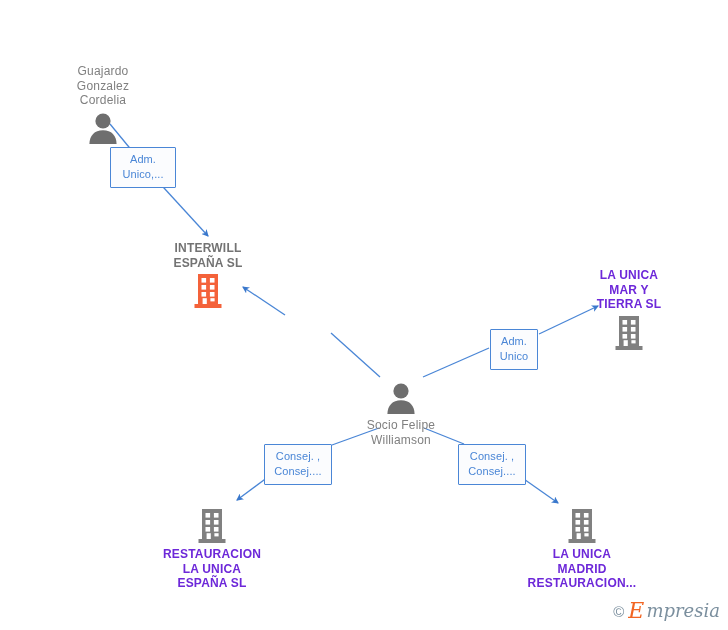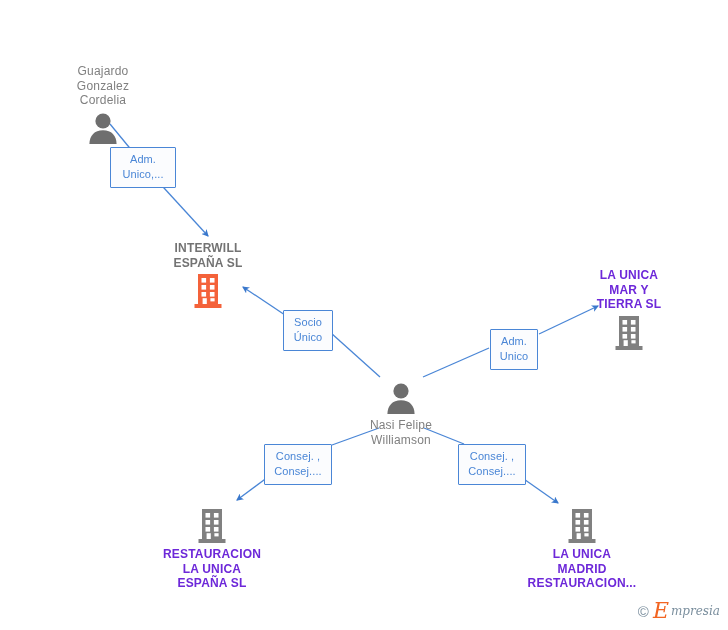--- a/index.html
+++ b/index.html
@@ -102,21 +102,21 @@
     font-family: "DejaVu Serif", serif;
     font-style: italic;
     font-size: 22px;
     color: #f26522;
     line-height: 1;
     margin-right: -2px;
   }
   #watermark .wm-rest {
     font-family: "DejaVu Serif", serif;
     font-style: italic;
-    font-size: 12px;
+    font-size: 18px;
     color: #7b8f9e;
     line-height: 1;
   }
 </style>
 </head>
 <body>
 
 <div id="graph-canvas">
 
   <svg id="edges" viewBox="0 0 728 630" width="728" height="630" xmlns="http://www.w3.org/2000/svg">
@@ -193,21 +193,21 @@
     </span>
   </div>
 
   <div class="node person label-below" style="left:401px; top:381px;">
     <span class="node-icon">
       <svg width="32" height="34" viewBox="0 0 32 34" xmlns="http://www.w3.org/2000/svg">
         <circle cx="16" cy="10" r="7.6" fill="#6e6e6e"></circle>
         <path d="M 16 19.2 C 7.4 19.2 2.6 24.4 2.4 33 L 29.6 33 C 29.4 24.4 24.6 19.2 16 19.2 z" fill="#6e6e6e"></path>
       </svg>
     </span>
-    <span class="node-label">Nasi Felipe
+    <span class="node-label">Socio Felipe
 Williamson</span>
   </div>
 
   <div class="node company label-below" style="left:212px; top:508px;">
     <span class="node-icon">
       <svg width="34" height="36" viewBox="0 0 34 36" xmlns="http://www.w3.org/2000/svg">
         <rect x="7" y="1" width="20" height="30" fill="#808080"></rect>
         <rect x="3.5" y="31" width="27" height="4" fill="#808080"></rect>
         <rect x="10.5" y="5" width="4.6" height="4.6" fill="#ffffff"></rect>
         <rect x="18.9" y="5" width="4.6" height="4.6" fill="#ffffff"></rect>
@@ -240,22 +240,20 @@
       </svg>
     </span>
     <span class="node-label">LA UNICA
 MADRID
 RESTAURACION...</span>
   </div>
 
   <div class="edge-label" style="left:110px; top:147px; width:66px;">Adm.
 Unico,...</div>
 
-  <div class="edge-label" style="left:283px; top:310px; width:50px;">Socio
-Único</div>
 
   <div class="edge-label" style="left:490px; top:329px; width:48px;">Adm.
 Unico</div>
 
   <div class="edge-label" style="left:264px; top:444px; width:68px;">Consej. ,
 Consej....</div>
 
   <div class="edge-label" style="left:458px; top:444px; width:68px;">Consej. ,
 Consej....</div>
 

